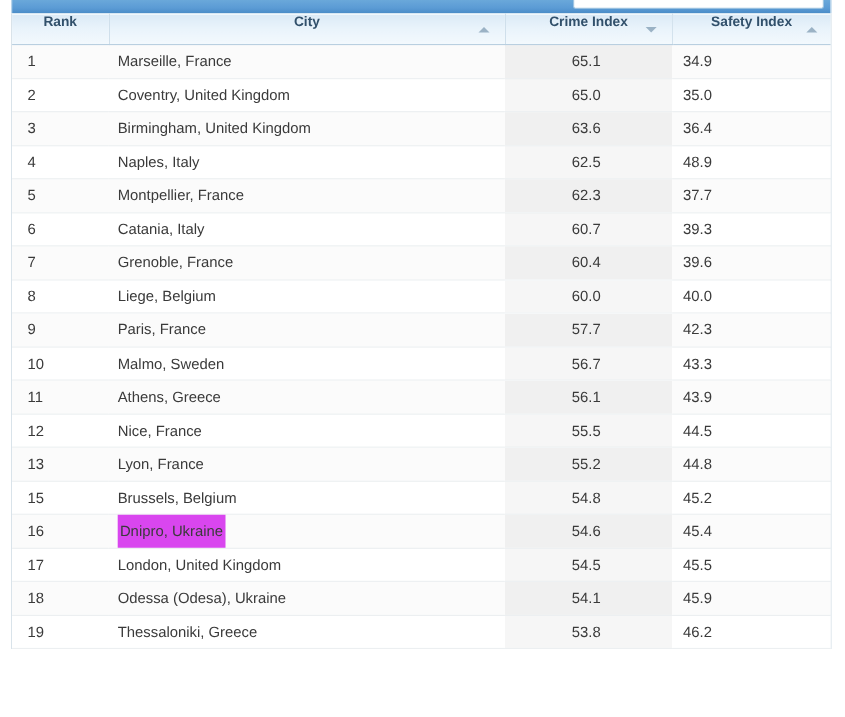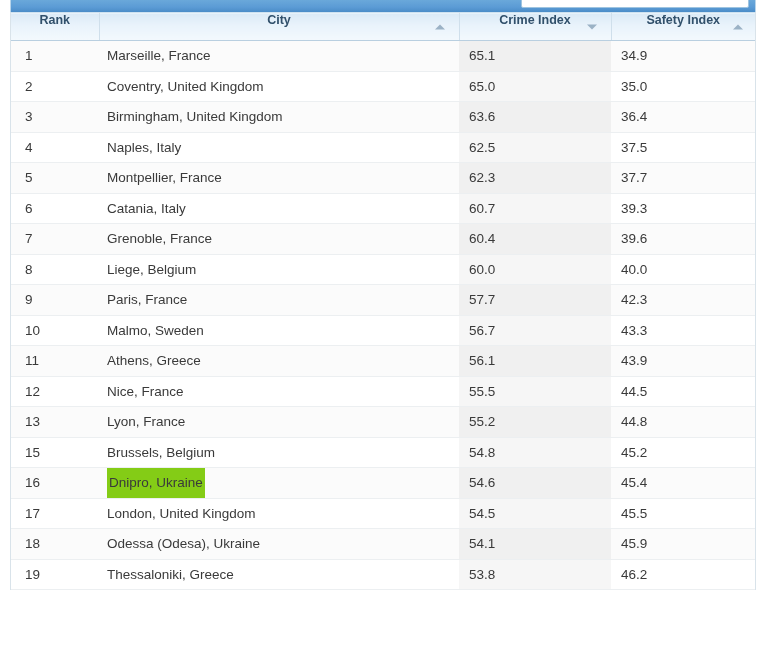--- a/index.html
+++ b/index.html
@@ -128,29 +128,29 @@
     font-size: 13.5px;
     color: #3a3a3a;
     white-space: nowrap;
     overflow: hidden;
   }
   tbody tr:nth-child(odd)  td { background: #fbfbfb; }
   tbody tr:nth-child(even) td { background: #ffffff; }
 
   td.c-rank   { text-align: left;  padding-left: 14px; }
   td.c-city   { text-align: left;  padding-left: 8px;  }
-  td.c-crime  { text-align: left; padding-right: 14px; margin-top: 32px; }
+  td.c-crime  { text-align: center; padding-right: 14px; margin-top: 32px; }
   td.c-safety { text-align: left; padding-right: 14px; }
 
   
   tbody tr:nth-child(odd)  td.c-crime { background: #f0f0f0; }
   tbody tr:nth-child(even) td.c-crime { background: #f6f6f6; }
 
   .hl {
-    background: #84cc16;
+    background: #d946ef;
     padding: 13px 2px;
   }
 </style>
 </head>
 <body>
 
 <div class="topbar">
   <div class="search-wrap">
     <input class="search-input" type="text" placeholder="" style="">
   </div>
@@ -201,21 +201,21 @@
         <tr>
           <td class="c-rank">3</td>
           <td class="c-city">Birmingham, United Kingdom</td>
           <td class="c-crime">63.6</td>
           <td class="c-safety">36.4</td>
         </tr>
         <tr>
           <td class="c-rank">4</td>
           <td class="c-city">Naples, Italy</td>
           <td class="c-crime">62.5</td>
-          <td class="c-safety">37.5</td>
+          <td class="c-safety">48.9</td>
         </tr>
         <tr>
           <td class="c-rank">5</td>
           <td class="c-city">Montpellier, France</td>
           <td class="c-crime">62.3</td>
           <td class="c-safety">37.7</td>
         </tr>
         <tr>
           <td class="c-rank">6</td>
           <td class="c-city">Catania, Italy</td>

